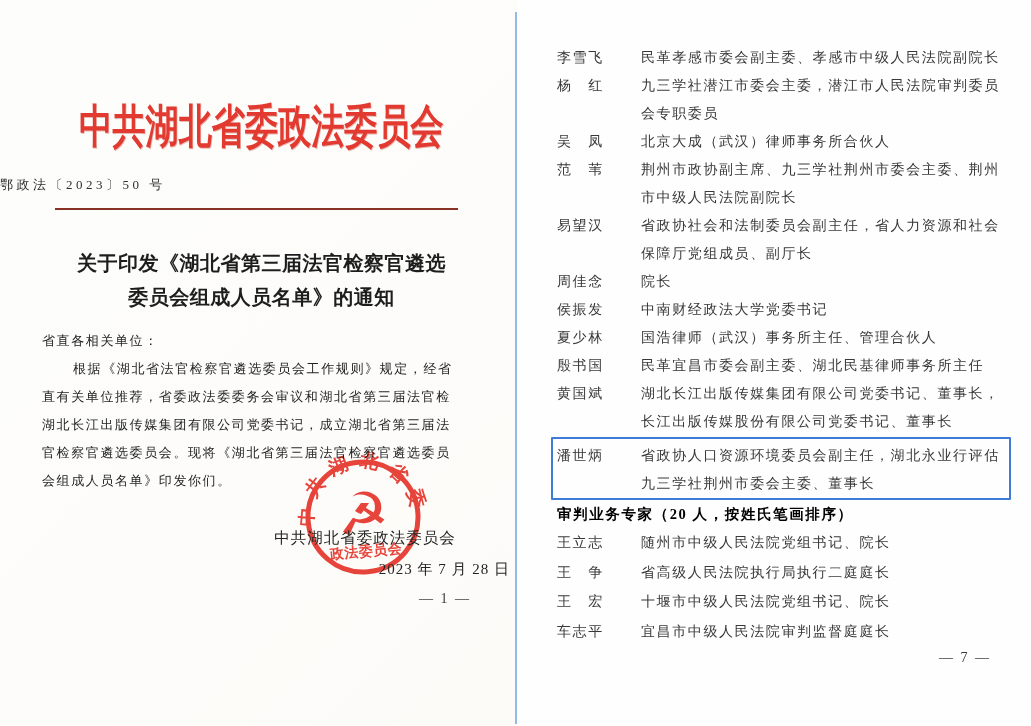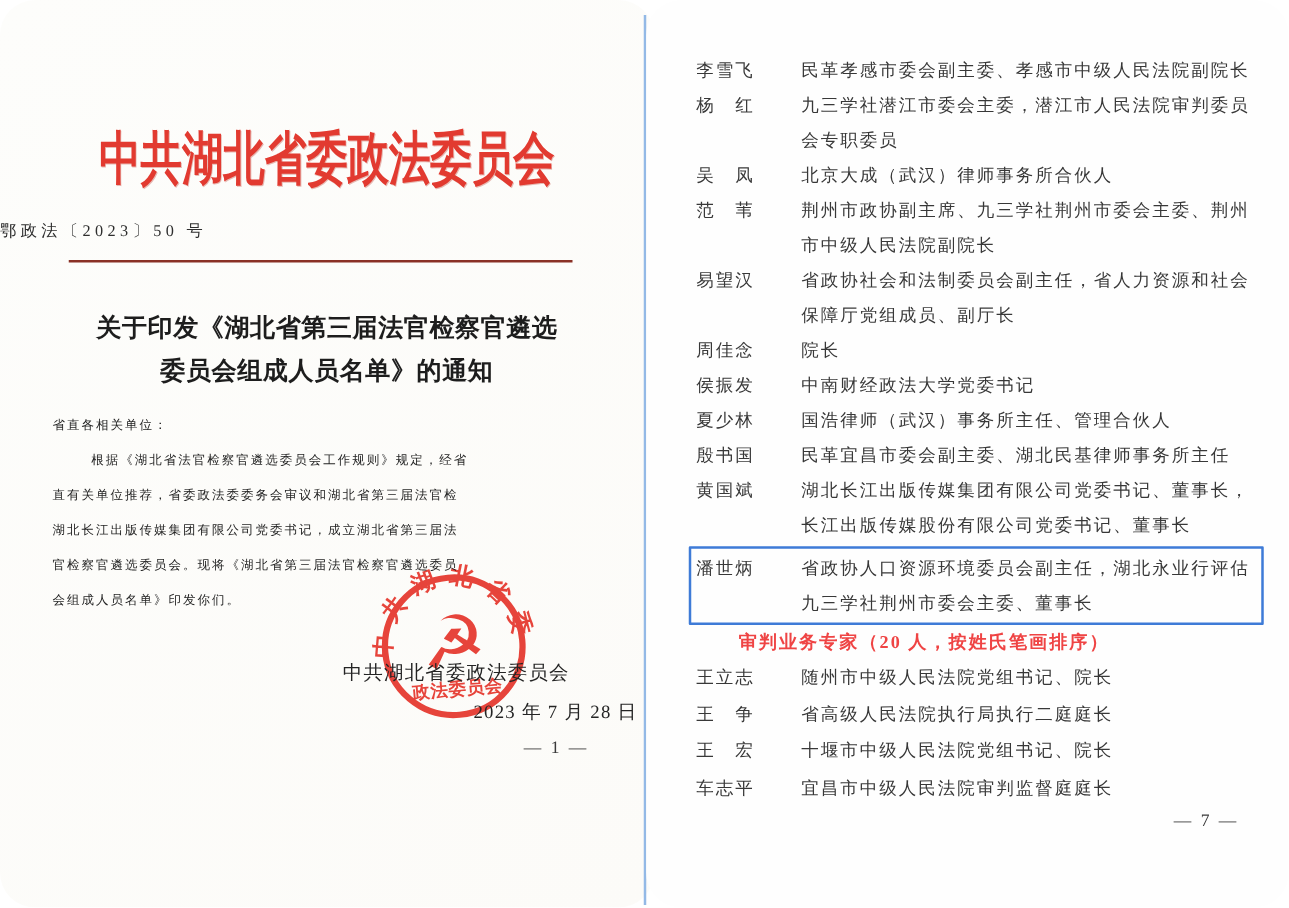--- a/index.html
+++ b/index.html
@@ -1,34 +1,34 @@
 <!DOCTYPE html>
 <html><head>
 <meta charset="utf-8">
 <style>
   html,body{margin:0;padding:0;background:#ffffff;}
   .shot{position:relative;width:1031px;height:726px;overflow:hidden;
         font-family:"Liberation Serif","DejaVu Serif",serif;background:#ffffff;}
-  .page{position:absolute;top:0;height:726px;border-radius:28px;}
+  .page{position:absolute;top:0;height:726px;}
   .page-left{left:0;width:523px;background:linear-gradient(135deg,#fdfdfb 0%,#fcfbf8 100%);}
   .page-right{left:517px;width:514px;background:#fefefe;box-sizing:border-box;
               padding:44px 22px 0 40px;color:#383838;}
   .divider{position:absolute;left:515px;top:12px;width:2px;height:712px;background:#93b9e6;}
 
   
   .org-title{position:absolute;top:96px;left:0;width:100%;margin:0;text-align:center;
              font-size:46px;font-weight:bold;color:#e23a30;letter-spacing:0;
              transform:scaleX(0.72);transform-origin:center;
              text-shadow:1px 1px 0 rgba(190,60,45,.35);white-space:nowrap;}
   .doc-number{position:absolute;top:176px;left:0;width:100%;text-align:left;
               font-size:13px;color:#2e2e2e;letter-spacing:3.5px;}
   .red-rule{position:absolute;top:208px;left:55px;width:403px;height:2px;background:#8a3126;}
   .notice-title{position:absolute;top:246px;left:0;width:100%;text-align:center;
                 font-size:20px;font-weight:bold;color:#1d1d1d;line-height:34px;letter-spacing:.5px;}
-  .body-block{position:absolute;top:327px;left:42px;width:440px;font-size:10px;color:#242424;
+  .body-block{position:absolute;top:327px;left:42px;width:440px;font-size:13px;color:#242424;
               line-height:28px;letter-spacing:1.6px;}
   .bline.indent{text-indent:31px;}
   .signature{position:absolute;top:528px;left:220px;width:290px;text-align:center;
              font-size:15.5px;color:#242424;letter-spacing:1px;}
   .date{position:absolute;top:560px;left:220px;width:290px;text-align:right;
         font-size:15px;color:#242424;letter-spacing:1px;}
   .pagenum{font-size:14px;color:#3a3a3a;letter-spacing:2px;white-space:nowrap;}
   .pagenum-left{position:absolute;top:591px;left:405px;width:80px;text-align:center;}
 
   .seal{position:absolute;left:298px;top:452px;width:130px;height:130px;
@@ -38,21 +38,21 @@
 
   
   .entry{display:flex;line-height:28px;font-size:14px;letter-spacing:1.6px;}
   .entry .name{width:84px;flex-shrink:0;white-space:nowrap;}
   .entry .desc{flex:1;}
   .entry .desc .line{display:block;white-space:nowrap;}
   .entry.hl{position:relative;margin-top:6px;}
   .entry.hl::after{content:"";position:absolute;left:-6px;right:-2px;top:-5px;bottom:-2px;
                    border:2px solid #3e7bd7;border-radius:1px;pointer-events:none;}
   .section-header{font-size:14.5px;font-weight:bold;letter-spacing:1.6px;line-height:28px;
-                  margin-top:2px;color:#ef4444;margin-left:34px;}
+                  margin-top:2px;color:#000000;}
   #entries-experts .entry{line-height:29.5px;}
   .pagenum-right{margin-top:4px;text-align:right;padding-right:18px;line-height:16px;}
 </style>
 </head>
 <body>
 
 <div class="shot">
 
   <div class="page page-left">
     <h1 class="org-title">中共湖北省委政法委员会</h1>

